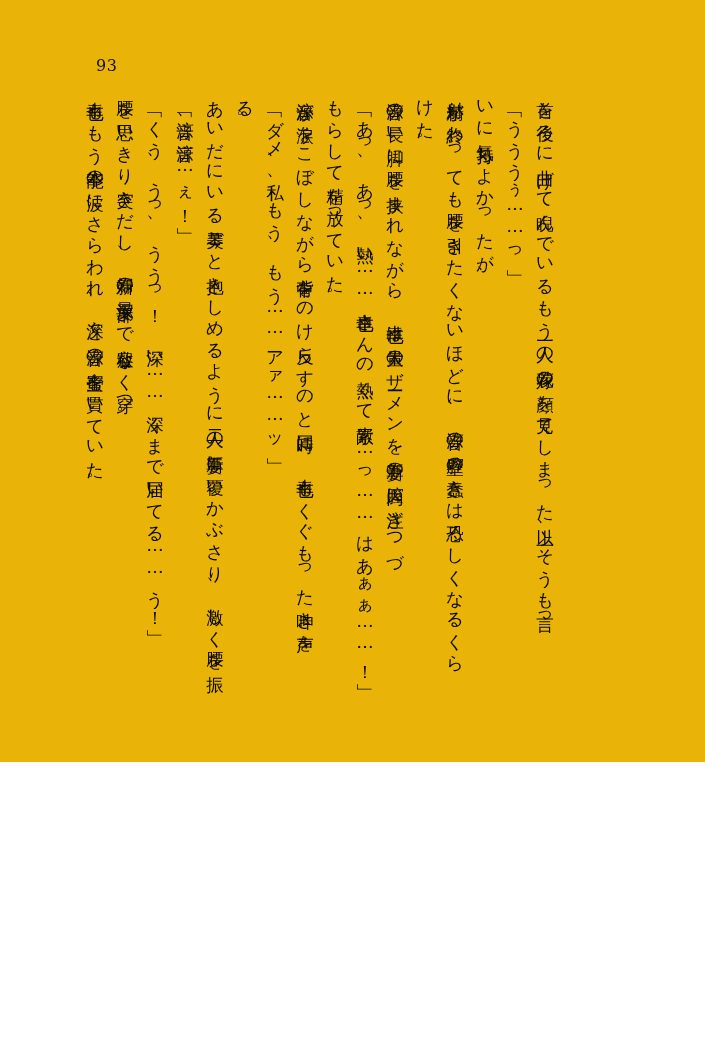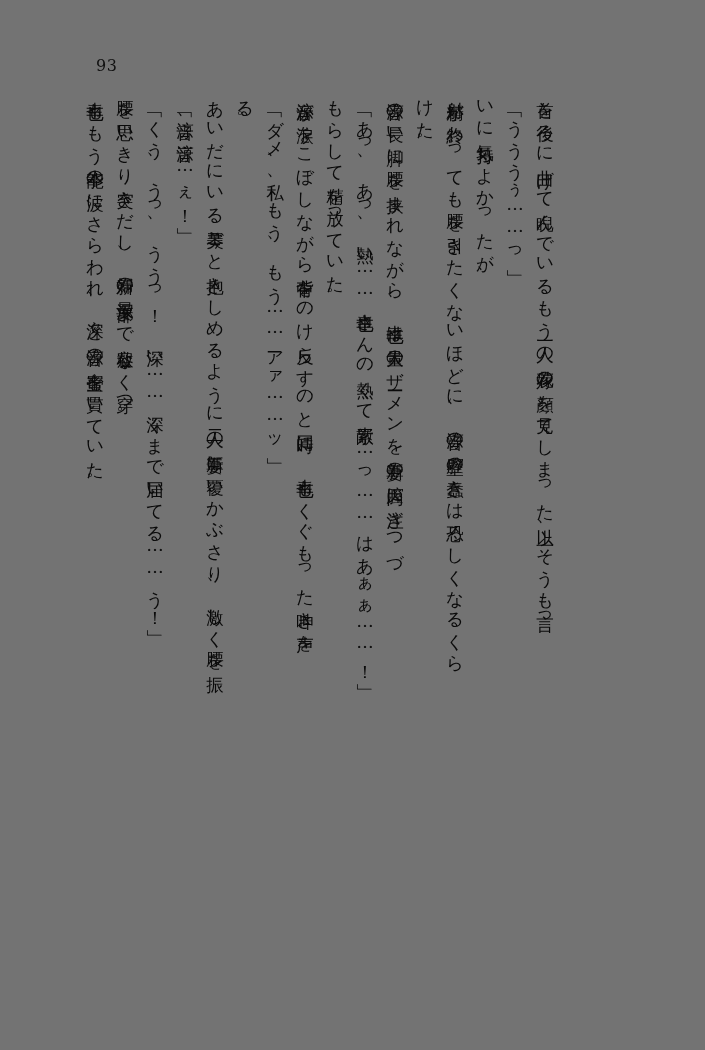--- a/index.html
+++ b/index.html
@@ -12,22 +12,22 @@
     height: 1050px;
     font-family: "DejaVu Serif", "Liberation Serif", serif;
     color: #000000;
     overflow: hidden;
     position: relative;
   }
   #page {
     position: absolute;
     left: 0; top: 0;
     width: 705px;
-    height: 1050px;
-    background: #737373;
+    height: 762px;
+    background: #eab308;
   }
   
   #page-number {
     position: absolute;
     left: 96px;
     top: 56px;
     font-size: 16px;
     letter-spacing: 0.5px;
     font-family: "DejaVu Serif", "Liberation Serif", serif;
     color: #111;

